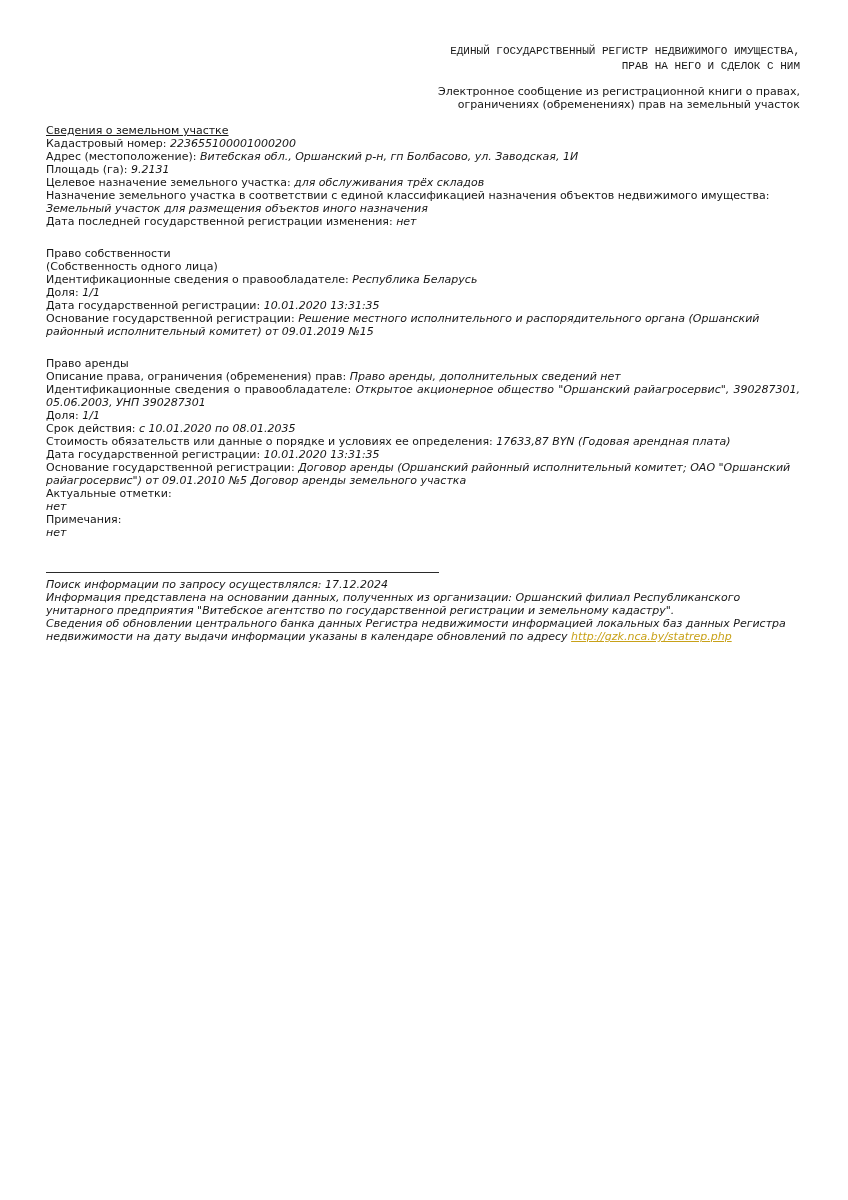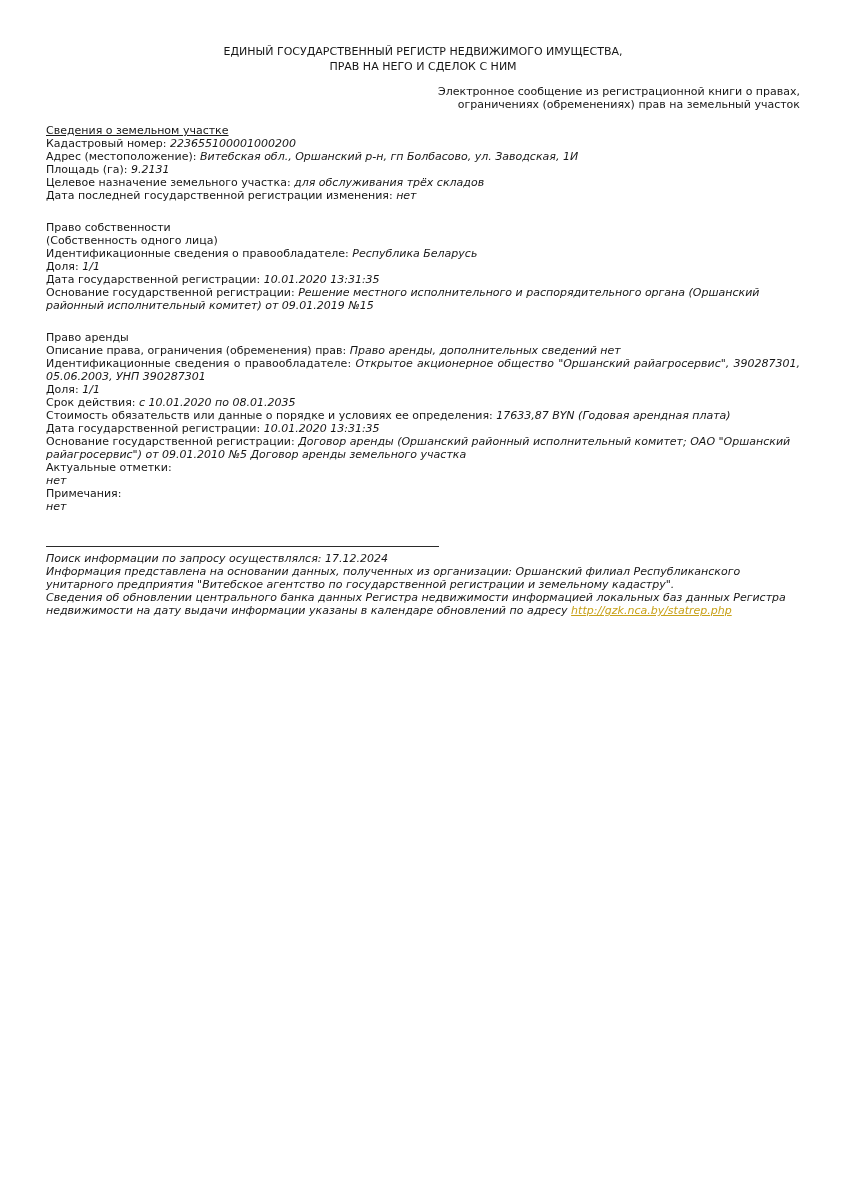--- a/index.html
+++ b/index.html
@@ -9,21 +9,21 @@
   body {
     width: 848px; height: 1200px;
     overflow: hidden;
     color: #161616;
     font-family: "DejaVu Sans", "Liberation Sans", sans-serif;
     font-size: 11px;
     line-height: 13px;
   }
   .page { padding: 44px 48px 0 46px; }
 
-  .title-block { text-align: center; line-height: 15px; }
+  .title-block { text-align: right; line-height: 15px; font-family: Liberation Mono, monospace; }
   .subtitle-block { text-align: right; margin-top: 11px; }
 
   p { margin: 0; }
 
   .heading { font-weight: normal; }
   .heading.underlined { text-decoration: underline; }
 
   .sec-first { margin-top: 13px; }
   .sec { margin-top: 19px; }
   .sec-sm { }
@@ -68,20 +68,24 @@
       <span class="lbl">Адрес (местоположение):</span>
       <span class="val">Витебская обл., Оршанский р-н, гп Болбасово, ул. Заводская, 1И</span>
     </p>
     <p class="row">
       <span class="lbl">Площадь (га):</span>
       <span class="val">9.2131</span>
     </p>
     <p class="row">
       <span class="lbl">Целевое назначение земельного участка:</span>
       <span class="val">для обслуживания трёх складов</span>
+    </p>
+    <p class="row">
+      <span class="lbl">Назначение земельного участка в соответствии с единой классификацией назначения объектов недвижимого имущества:</span>
+      <span class="val">Земельный участок для размещения объектов иного назначения</span>
     </p>
     <p class="row">
       <span class="lbl">Дата последней государственной регистрации изменения:</span>
       <span class="val">нет</span>
     </p>
   </div>
 
   <div class="sec">
     <p class="heading">Право собственности</p>
     <p class="row">(Собственность одного лица)</p>

